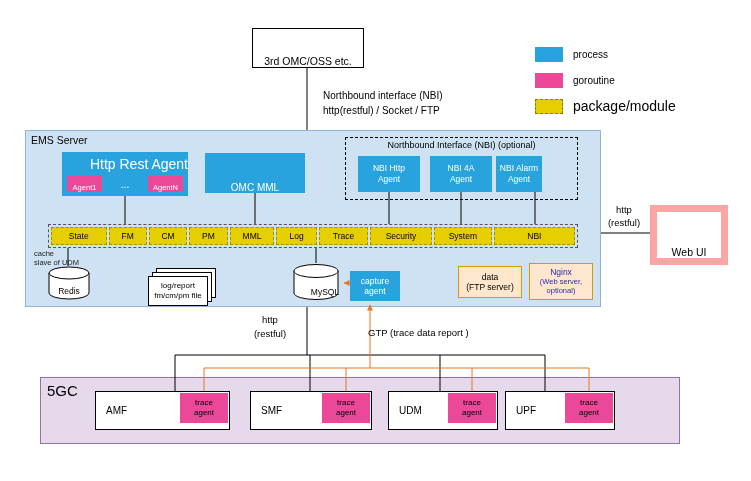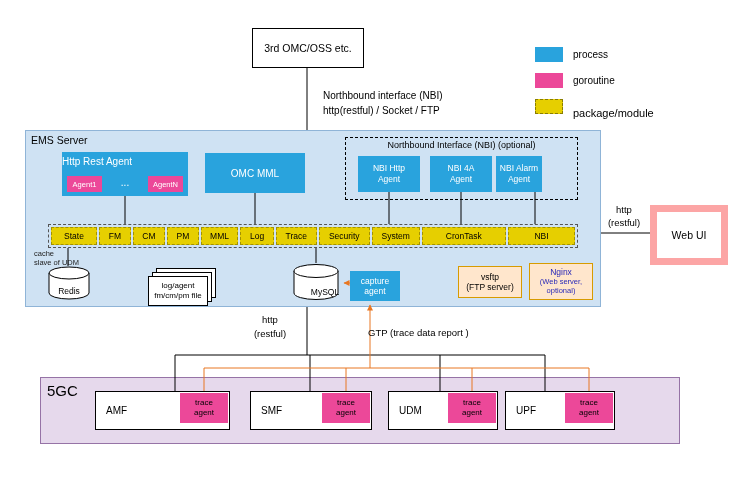--- a/index.html
+++ b/index.html
@@ -1,20 +1,20 @@
 <!DOCTYPE html>
 <html><head>
 <meta charset="utf-8">
 <style>
   *{margin:0;padding:0;box-sizing:border-box}
   body{background:#fff}
   .stage{position:relative;width:751px;height:481px;background:#fff;
          font-family:"Liberation Sans",sans-serif;color:#000;overflow:hidden}
   .abs{position:absolute}
-  .c{display:flex;align-items:center;justify-content:center;text-align:center}
+  .c{display:flex;align-items:flex-end;justify-content:center;text-align:center}
   .col{display:flex;flex-direction:column;align-items:center;justify-content:center;text-align:center}
   .blue{background:#29a3dd;color:#fff}
   .green{background:#ec4899}
   .orangebox{background:#ffe6cc;border:1px solid #d79b00}
   .whitebox{background:#fff;border:1px solid #000}
   .dashedbox{border:1px dashed #000}
   .ems-bg{left:25px;top:130px;width:576px;height:177px;background:#cfe2f3;border:1px solid #8fb4d7}
   .core-bg{left:40px;top:377px;width:640px;height:67px;background:#e6d9ec;border:1px solid #9673a6}
   .modbar{left:48px;top:224px;width:530px;height:24px;border:1px dashed #555;
           display:flex;gap:2px;padding:2px}
@@ -71,26 +71,26 @@
   </div>
 
   <div class="abs" style="left:323px;top:90px;font-size:10px">Northbound interface (NBI)</div>
   <div class="abs" style="left:323px;top:105px;font-size:10px">http(restful) / Socket / FTP</div>
 
   <div class="abs blue" style="left:535px;top:47px;width:28px;height:15px"></div>
   <div class="abs" style="left:573px;top:47px;height:15px;line-height:15px;font-size:10px">process</div>
   <div class="abs green" style="left:535px;top:73px;width:28px;height:15px"></div>
   <div class="abs" style="left:573px;top:73px;height:15px;line-height:15px;font-size:10px">goroutine</div>
   <div class="abs" style="left:535px;top:99px;width:28px;height:15px;background:#e6cf00;border:1px dashed #8a7d00"></div>
-  <div class="abs" style="left:573px;top:106px;height:15px;line-height:15px;font-size:11px">package/module</div>
+  <div class="abs" style="left:573px;top:99px;height:15px;line-height:15px;font-size:14px">package/module</div>
 
   <div class="abs" style="left:31px;top:134px;font-size:10.5px">EMS Server</div>
 
   <div class="abs blue" style="left:62px;top:152px;width:126px;height:44px">
-    <span class="abs" style="left:0;right:0;top:4px;text-align:left;font-size:10px">Http Rest Agent</span>
+    <span class="abs" style="left:0;right:0;top:4px;text-align:right;font-size:14px">Http Rest Agent</span>
     <span class="abs green c" style="left:5px;top:24px;width:35px;height:16px;font-size:7.5px;color:#fff">Agent1</span>
     <span class="abs c" style="left:40px;top:22px;width:46px;height:16px;font-size:10px;color:#fff">...</span>
     <span class="abs green c" style="right:5px;top:24px;width:35px;height:16px;font-size:7.5px;color:#fff">AgentN</span>
   </div>
 
   <div class="abs blue c" style="left:205px;top:153px;width:100px;height:40px;font-size:10px">
     <span>OMC MML</span>
   </div>
 
   <div class="abs dashedbox" style="left:345px;top:137px;width:233px;height:63px">
@@ -112,60 +112,59 @@
   <div class="abs modbar">
     <span class="mod" style="flex:1.2">State</span>
     <span class="mod" style="flex:0.8">FM</span>
     <span class="mod" style="flex:0.8">CM</span>
     <span class="mod" style="flex:0.8">PM</span>
     <span class="mod" style="flex:0.95">MML</span>
     <span class="mod" style="flex:0.85">Log</span>
     <span class="mod" style="flex:1.05">Trace</span>
     <span class="mod" style="flex:1.35">Security</span>
     <span class="mod" style="flex:1.25">System</span>
-    <span class="mod" style="flex:2.3">CronTask</span>
     <span class="mod" style="flex:1.8">NBI</span>
   </div>
 
   <div class="abs small-note" style="left:34px;top:249px">
     <div>cache</div>
     <div>slave of UDM</div>
   </div>
   <div class="abs" style="left:48px;top:266px;width:42px;height:34px">
     <svg width="42" height="34" viewBox="0 0 42 34">
       <path d="M1 7 V27 A20 6 0 0 0 41 27 V7" fill="#fff" stroke="#000"></path>
       <ellipse cx="21" cy="7" rx="20" ry="6" fill="#fff" stroke="#000"></ellipse>
     </svg>
     <span class="cyl-label">Redis</span>
   </div>
 
   <div class="abs" style="left:148px;top:268px;width:70px;height:40px">
     <div class="abs whitebox" style="left:8px;top:0;width:60px;height:30px"></div>
     <div class="abs whitebox" style="left:4px;top:4px;width:60px;height:30px"></div>
     <div class="abs whitebox col" style="left:0;top:8px;width:60px;height:30px;font-size:8px;line-height:10px">
-      <span>log/agent</span>
+      <span>log/report</span>
       <span>fm/cm/pm file</span>
     </div>
   </div>
 
   <div class="abs" style="left:293px;top:263px;width:64px;height:38px">
     <svg width="46" height="38" viewBox="0 0 46 38">
       <path d="M1 8 V30 A22 6.5 0 0 0 45 30 V8" fill="#fff" stroke="#000"></path>
       <ellipse cx="23" cy="8" rx="22" ry="6.5" fill="#fff" stroke="#000"></ellipse>
     </svg>
     <span class="cyl-label">MySQL</span>
   </div>
 
   <div class="abs blue col" style="left:350px;top:271px;width:50px;height:30px;font-size:8.5px;line-height:10px">
     <span>capture</span>
     <span>agent</span>
   </div>
 
   <div class="abs orangebox col" style="left:458px;top:266px;width:64px;height:32px;font-size:8.5px;line-height:10px">
-    <span>vsftp</span>
+    <span>data</span>
     <span>(FTP server)</span>
   </div>
 
   <div class="abs orangebox col" style="left:529px;top:263px;width:64px;height:37px;font-size:7.5px;line-height:9px;color:#2929b8">
     <span style="font-size:8.5px">Nginx</span>
     <span>(Web server,</span>
     <span>optional)</span>
   </div>
 
   <div class="abs c" style="left:650px;top:205px;width:78px;height:60px;background:#fff;border:7px solid #fca5a5;font-size:10.5px">

